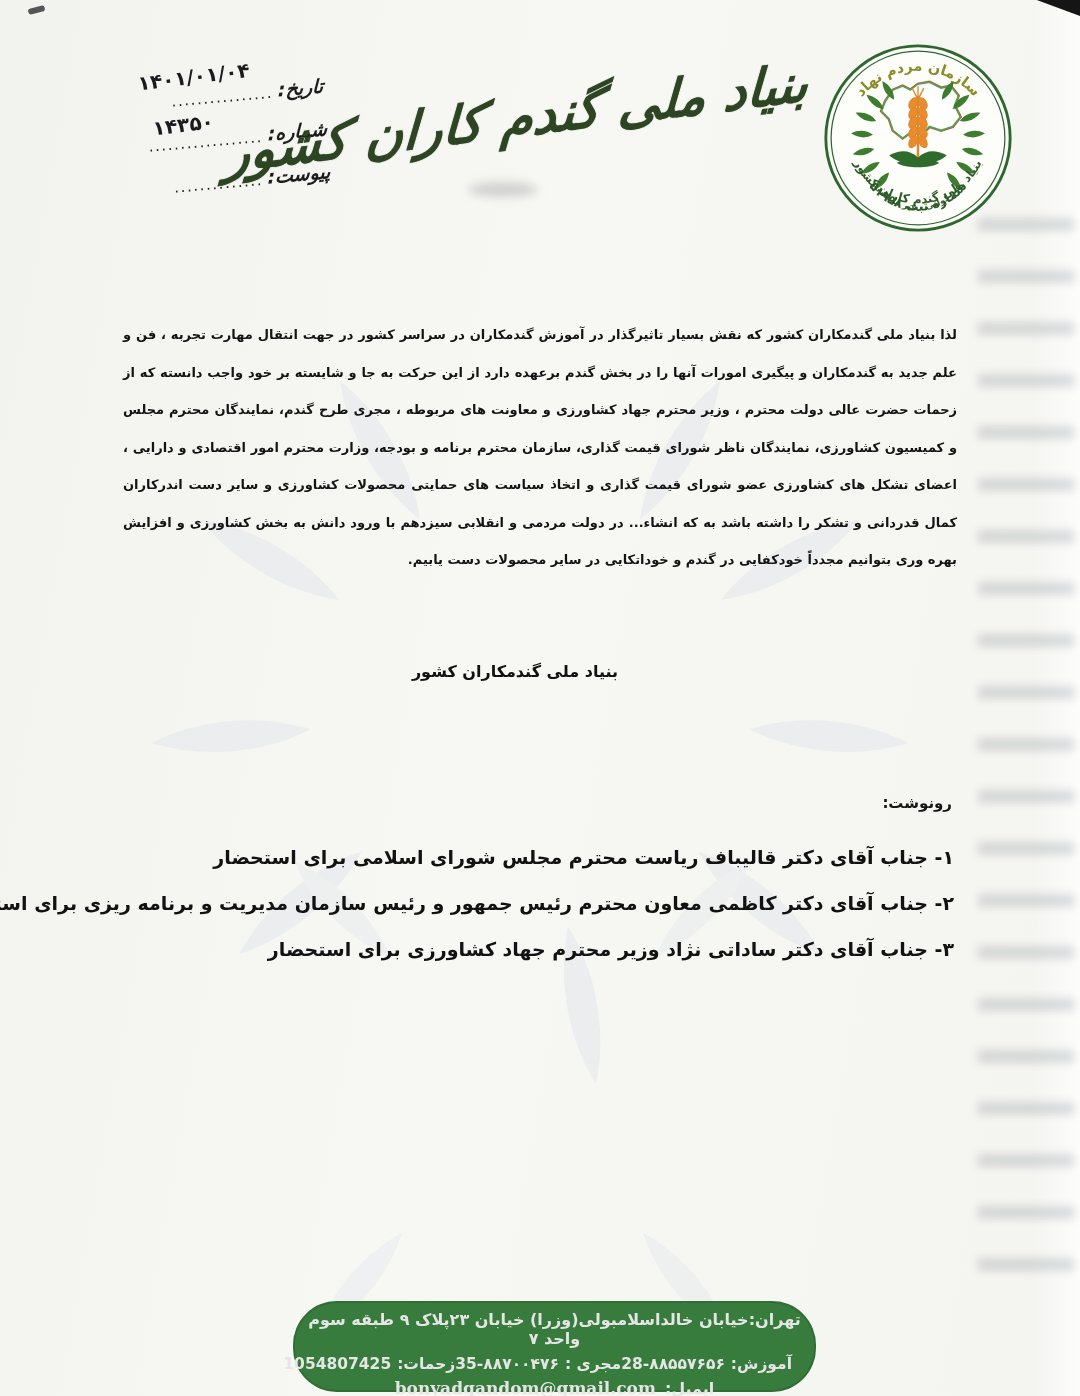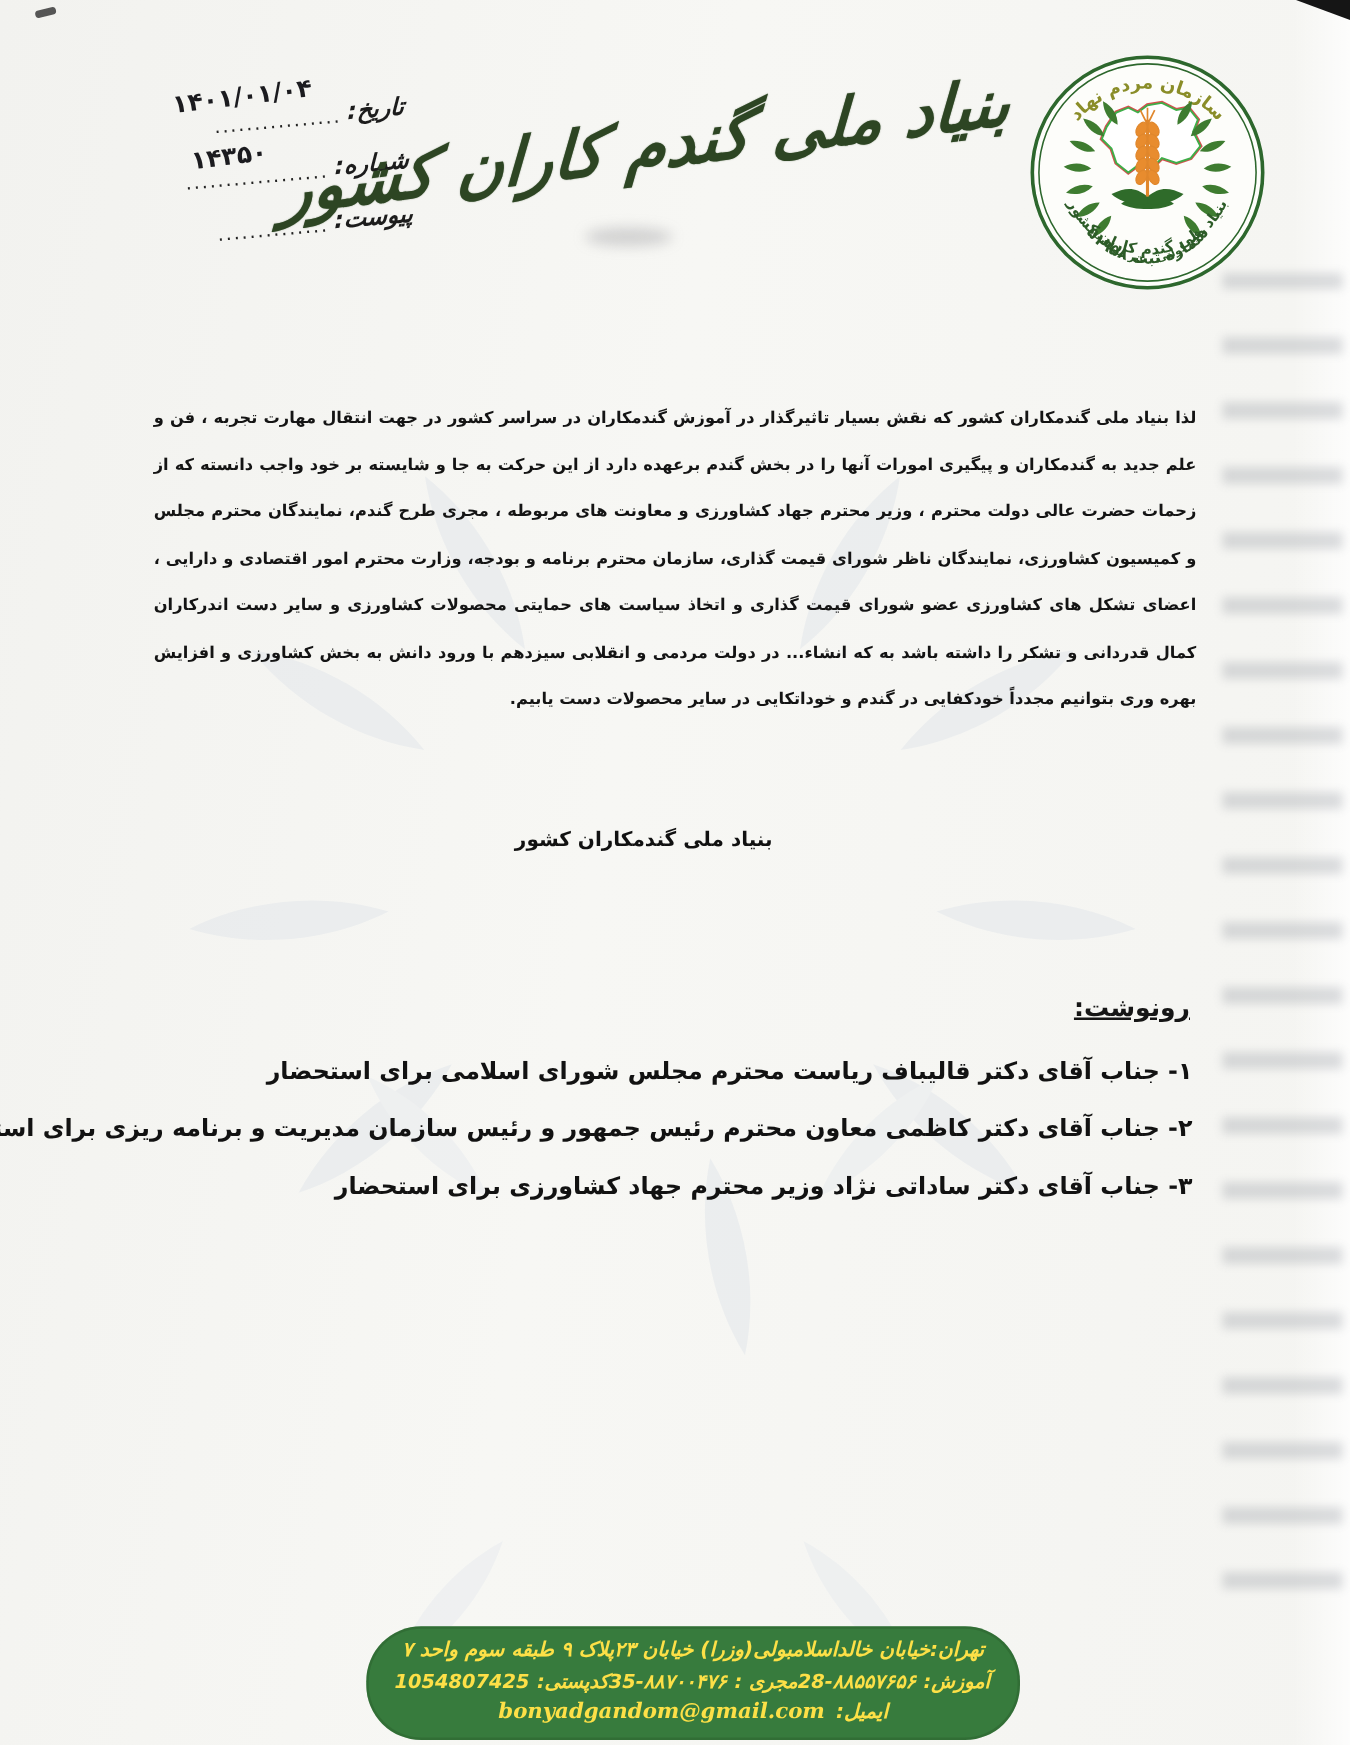--- a/index.html
+++ b/index.html
@@ -31,26 +31,26 @@
   .org-title{position:absolute;left:290px;top:84px;width:520px;text-align:center;direction:rtl;
         font-size:52px;font-weight:bold;font-style:italic;white-space:nowrap;color:#2d4523;
         transform:rotate(-7deg) skewX(-10deg);text-shadow:0 0 1px rgba(45,69,35,.65);}
   
   .logo{position:absolute;left:822px;top:42px;width:192px;height:192px;}
   
   .body-par{position:absolute;left:123px;top:316px;width:834px;direction:rtl;text-align:justify;
         font-size:13px;font-weight:600;line-height:37.5px;color:#141414;}
   .signature{position:absolute;right:462px;top:662px;direction:rtl;white-space:nowrap;
         font-size:16px;font-weight:bold;color:#111;}
-  .copies-label{position:absolute;right:128px;top:794px;direction:rtl;font-size:20px;font-weight:bold;text-decoration:underline;}
+  .copies-label{position:absolute;right:128px;top:794px;direction:rtl;font-size:15px;font-weight:bold;}
   .copies{position:absolute;right:126px;top:848px;direction:rtl;text-align:right;}
   .copy-item{font-size:19px;font-weight:bold;line-height:1;margin-bottom:27px;white-space:nowrap;color:#121212;}
   
   .footer-bar{position:absolute;left:293px;top:1301px;width:523px;height:91px;background:#377b3d;
-        border-radius:44px;color:#fde047;box-shadow:inset 0 0 0 2px rgba(30,70,33,.25);font-style:italic;}
+        border-radius:44px;color:#e5e5e5;box-shadow:inset 0 0 0 2px rgba(30,70,33,.25);}
   .f-address{margin-top:9px;text-align:center;direction:rtl;font-size:16px;font-weight:bold;}
   .f-contacts{display:flex;direction:rtl;justify-content:space-between;padding:0 24px;margin-top:7px;
         font-size:15.5px;font-weight:bold;}
   .f-pair{display:flex;direction:rtl;gap:6px;white-space:nowrap;}
   .f-num{direction:ltr;unicode-bidi:isolate;}
   .f-email{display:flex;direction:rtl;justify-content:center;gap:9px;margin-top:5px;align-items:baseline;}
   .f-email-label{font-size:16px;font-weight:bold;}
   .f-email-value{font-family:"DejaVu Serif",serif;font-size:17px;font-weight:bold;direction:ltr;unicode-bidi:isolate;}
 </style>
 </head>
@@ -187,21 +187,21 @@
     <div class="f-contacts">
       <span class="f-pair">
         <span>آموزش:</span>
         <span class="f-num">28-۸۸۵۵۷۶۵۶</span>
       </span>
       <span class="f-pair">
         <span>مجری :</span>
         <span class="f-num">35-۸۸۷۰۰۴۷۶</span>
       </span>
       <span class="f-pair">
-        <span>کدپستی:</span>
+        <span>زحمات:</span>
         <span class="f-num">1054807425</span>
       </span>
     </div>
     <div class="f-email">
       <span class="f-email-label">ایمیل:</span>
       <span class="f-email-value">bonyadgandom@gmail.com</span>
     </div>
   </div>
 
 </div>

